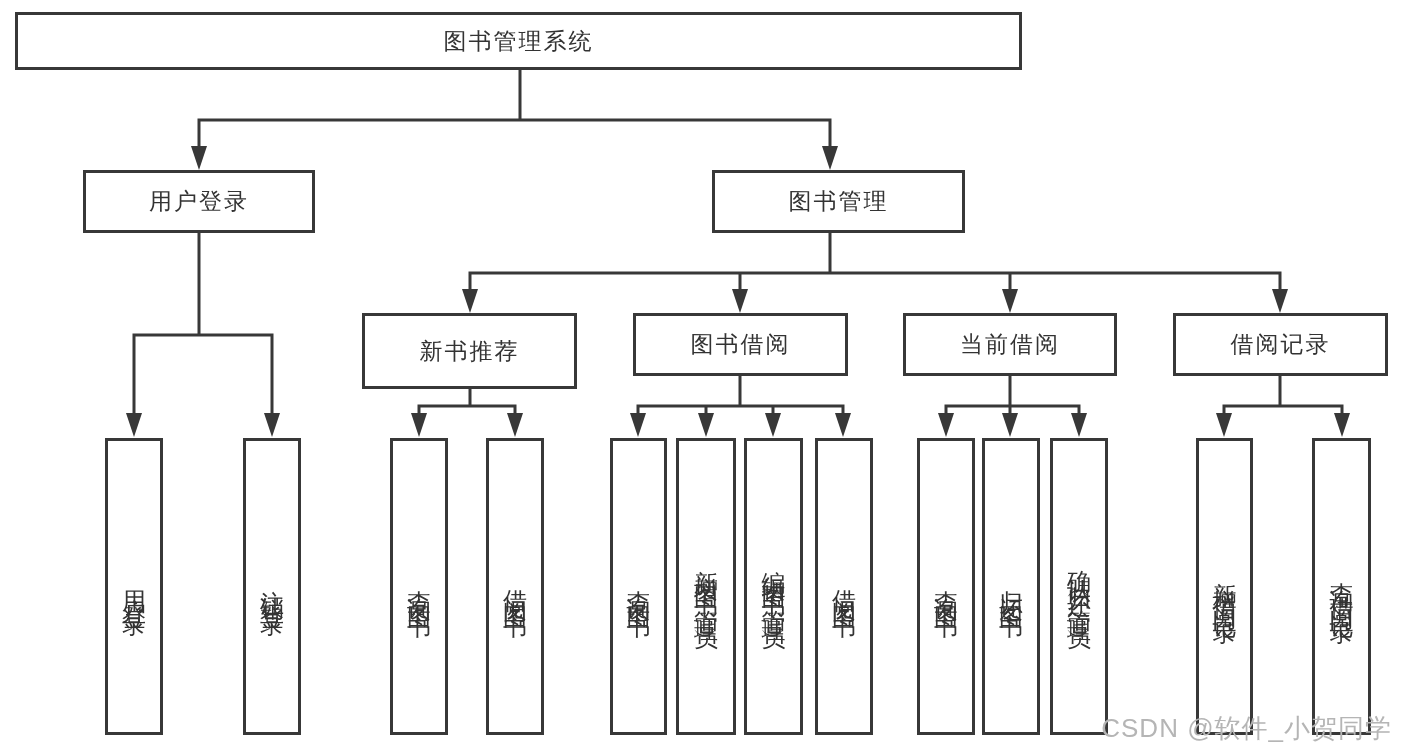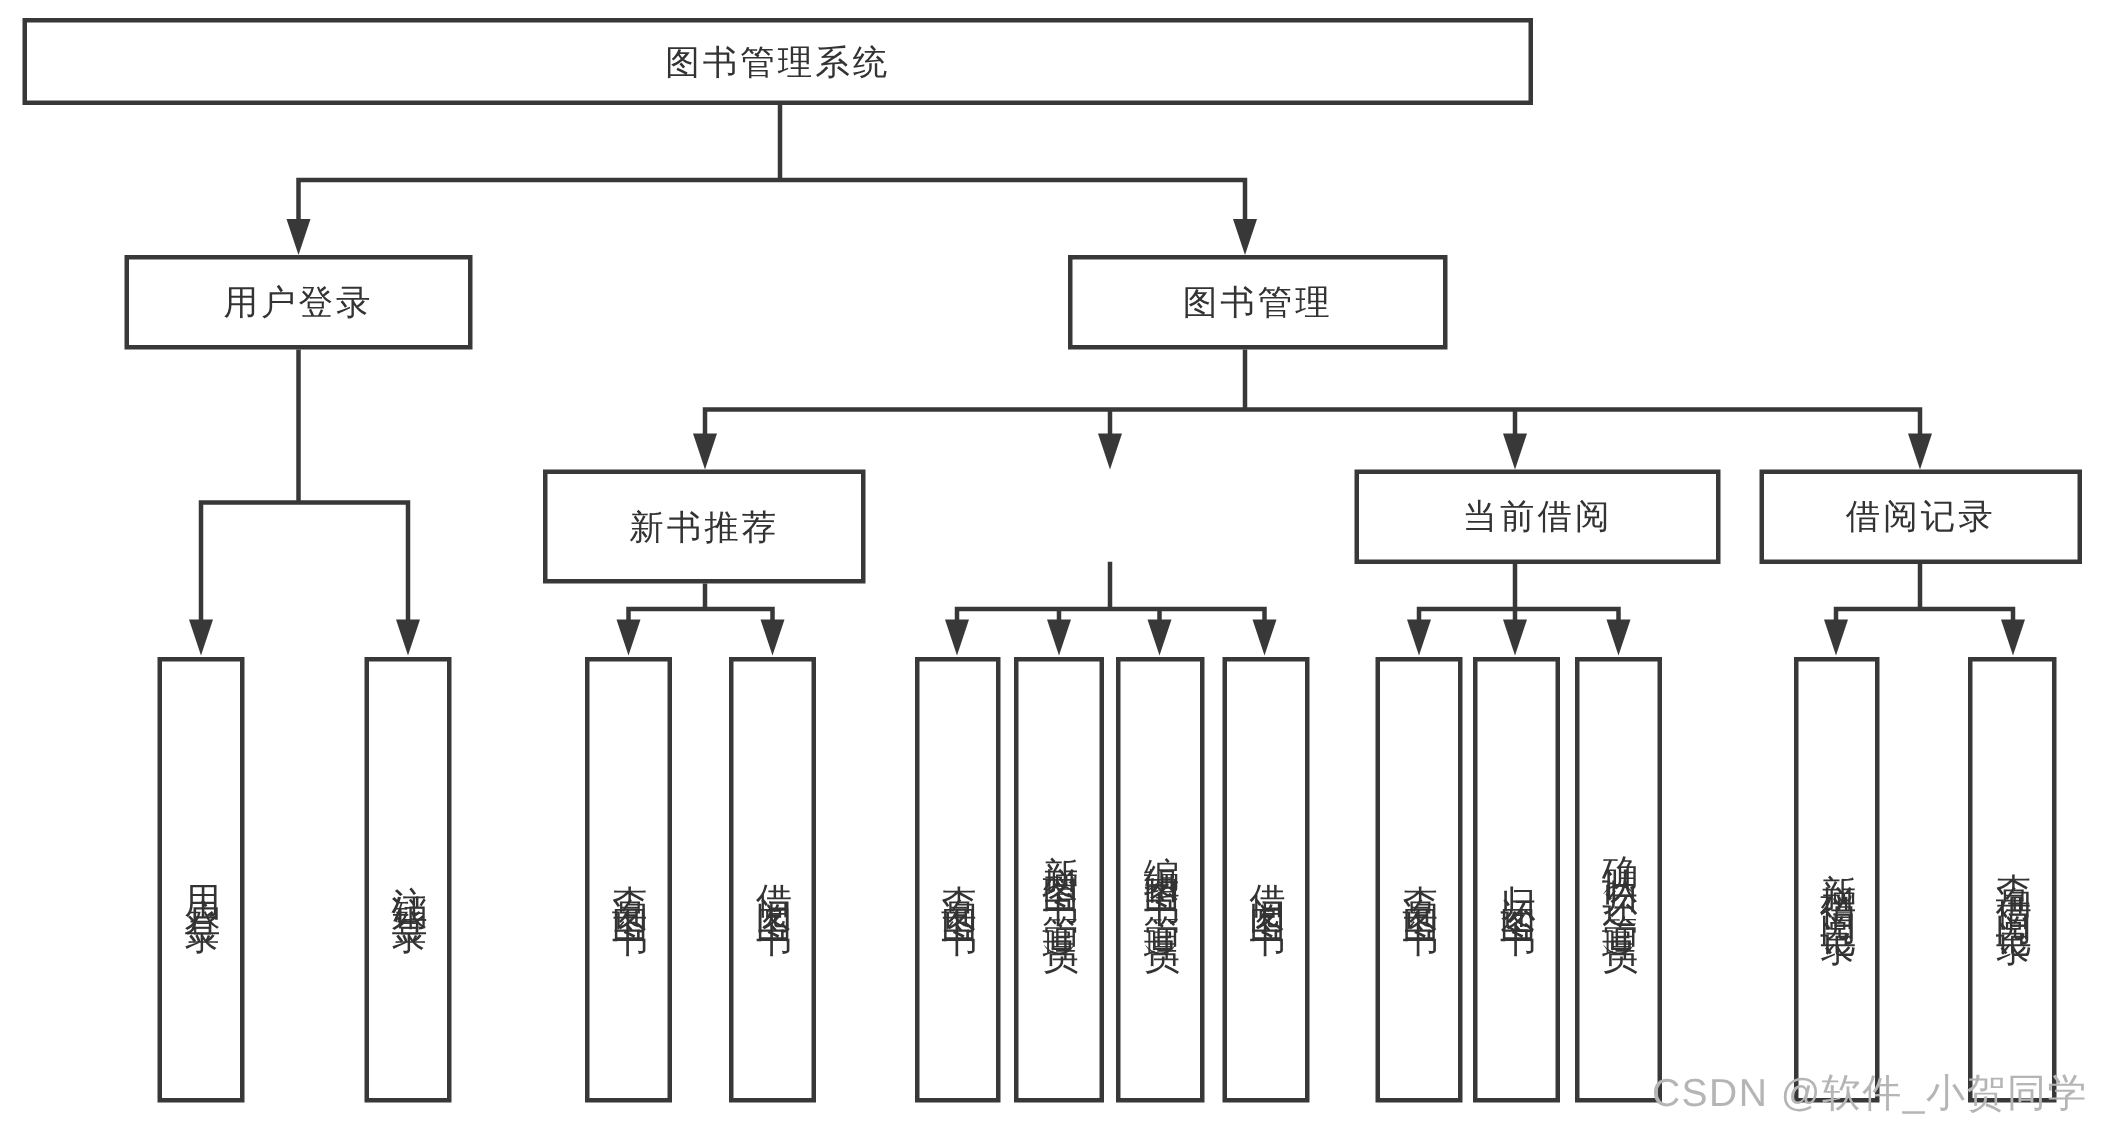--- a/index.html
+++ b/index.html
@@ -39,21 +39,21 @@
     font-size: 24px;
     letter-spacing: 8px;
     line-height: 1;
   }
   
   .n-root   { left:15px;   top:12px;  width:1007px; height:58px; }
   .n-login  { left:83px;   top:170px; width:232px;  height:63px; }
   .n-mgmt   { left:712px;  top:170px; width:253px;  height:63px; }
   .n-m1     { left:362px;  top:313px; width:215px;  height:76px; }
   .n-m2     { left:633px;  top:313px; width:215px;  height:63px; }
-  .n-m3     { left:903px;  top:313px; width:244px;  height:63px; }
+  .n-m3     { left:903px;  top:313px; width:214px;  height:63px; }
   .n-m4     { left:1173px; top:313px; width:215px;  height:63px; }
   .leaf     { top:438px; height:297px; }
   .lf-a1 { left:105px;  width:58px; }
   .lf-a2 { left:243px;  width:58px; }
   .lf-b1 { left:390px;  width:58px; }
   .lf-b2 { left:486px;  width:58px; }
   .lf-c1 { left:610px;  width:57px; }
   .lf-c2 { left:676px;  width:60px; }
   .lf-c3 { left:744px;  width:59px; }
   .lf-c4 { left:815px;  width:58px; }
@@ -125,20 +125,23 @@
   <div class="box hbox n-login">
     <span>用户登录</span>
   </div>
   <div class="box hbox n-mgmt">
     <span>图书管理</span>
   </div>
 
   <div class="box hbox n-m1">
     <span>新书推荐</span>
   </div>
+  <div class="box hbox n-m2">
+    <span>图书借阅</span>
+  </div>
   <div class="box hbox n-m3">
     <span>当前借阅</span>
   </div>
   <div class="box hbox n-m4">
     <span>借阅记录</span>
   </div>
 
   <div class="box vbox leaf lf-a1">
     <span>用户登录</span>
   </div>

